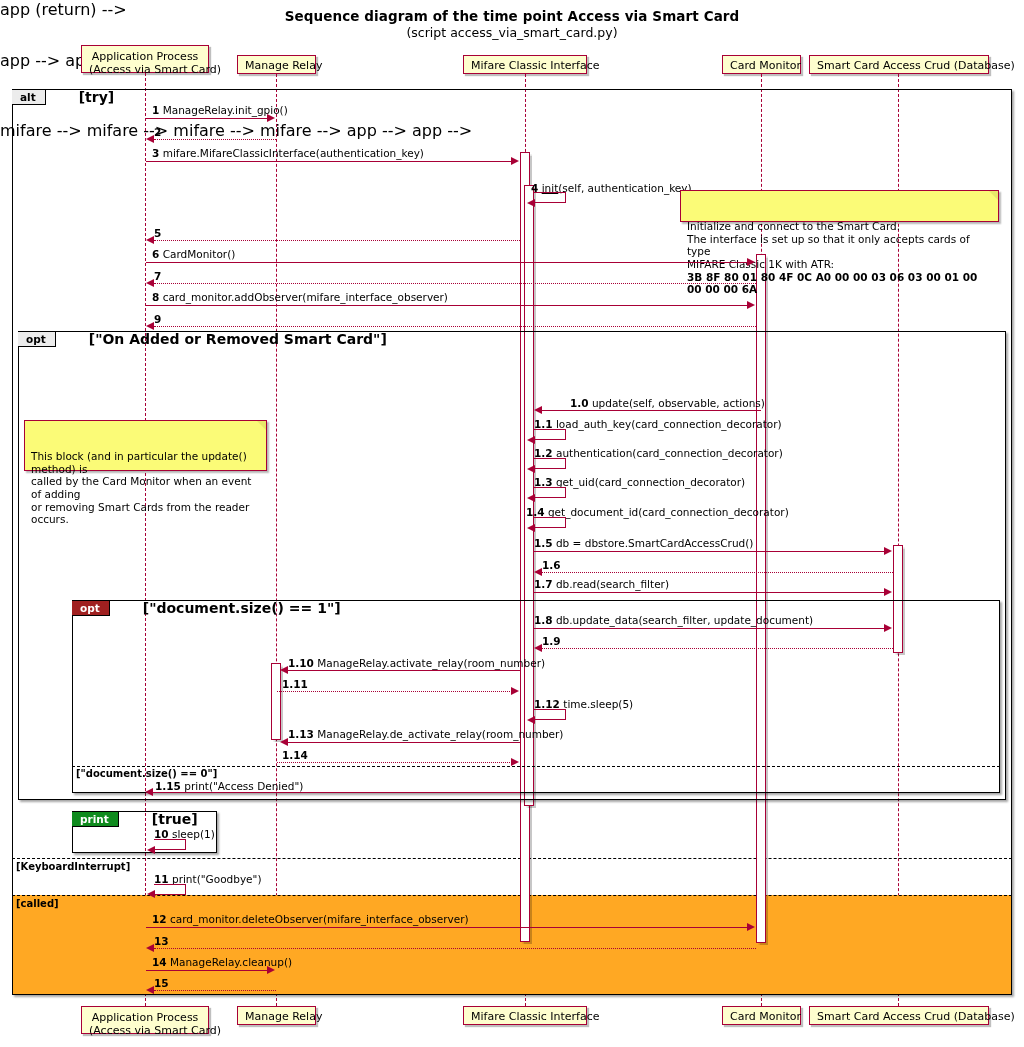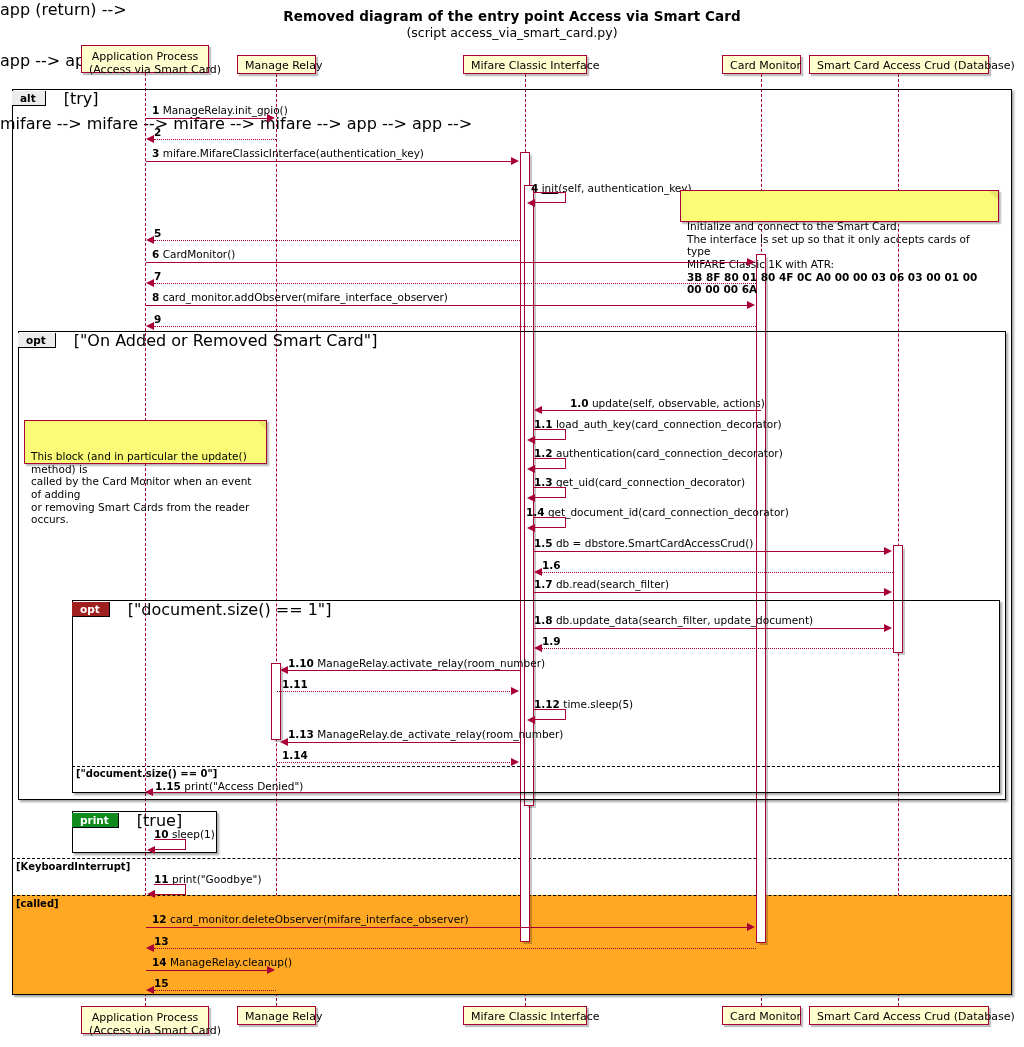--- a/index.html
+++ b/index.html
@@ -94,21 +94,21 @@
     background:#ECECEC;
     border-right:none;
     position:relative;
     box-sizing:border-box;
     border-bottom:1.4px solid #000;
     border-right:1.4px solid #000;
   }
   .taglabel.dark{background:#A02020;color:#fff;border-color:#000;}
   .taglabel.green{background:#0F8B1E;color:#fff;border-color:#000;}
   .cond{
-    font-size:16px;font-weight:normal;margin-left:18px;
+    font-size:14px;font-weight:bold;margin-left:33px;
     white-space:nowrap;
   }
   .elsecond{
     font-size:10px;font-weight:bold;white-space:nowrap;
   }
   .dividerDotted{height:0;border-top:1.4px dashed #000;}
 
   
   .note{
     background:#FBFB77;
@@ -130,21 +130,21 @@
 
   
   .finallybg{background:#FFA823;}
 </style>
 </head>
 <body>
 
 <div id="stage">
 
   
-  <div class="abs title">Removed diagram of the entry point Access via Smart Card</div>
+  <div class="abs title">Sequence diagram of the time point Access via Smart Card</div>
   <div class="abs subtitle">(script access_via_smart_card.py)</div>
 
   
   <div class="abs pbox" style="left:81px;top:45px;width:128px;height:28px;">
     <div>Application Process</div>
     <div>(Access via Smart Card)</div>
   </div>
   <div class="abs pbox" style="left:237px;top:55px;width:79px;height:19px;line-height:11px;">Manage Relay</div>
   <div class="abs pbox" style="left:463px;top:55px;width:124px;height:19px;line-height:11px;">Mifare Classic Interface</div>
   <div class="abs pbox" style="left:722px;top:55px;width:79px;height:19px;line-height:11px;">Card Monitor</div>
@@ -279,21 +279,21 @@
   
   <div class="abs frag shadow" style="left:18px;top:331px;width:988px;height:469px;"></div>
   <div class="abs" style="left:18px;top:331px;">
     <div style="display:flex;align-items:center;">
       <div class="taglabel">opt</div>
       <div class="cond">["On Added or Removed Smart Card"]</div>
     </div>
   </div>
 
   
-  <div class="abs note" style="left:24px;top:350px;width:243px;height:44px;">
+  <div class="abs note" style="left:24px;top:350px;width:243px;height:51px;">
     <span class="fold"></span>
     <span>This block (and in particular the update() method) is
 called by the Card Monitor when an event of adding
 or removing Smart Cards from the reader occurs.</span>
   </div>
 
   
   <div class="abs mlabel" style="left:570px;top:398px;">
     <b>1.0</b>
     <span>update(self, observable, actions)</span>

